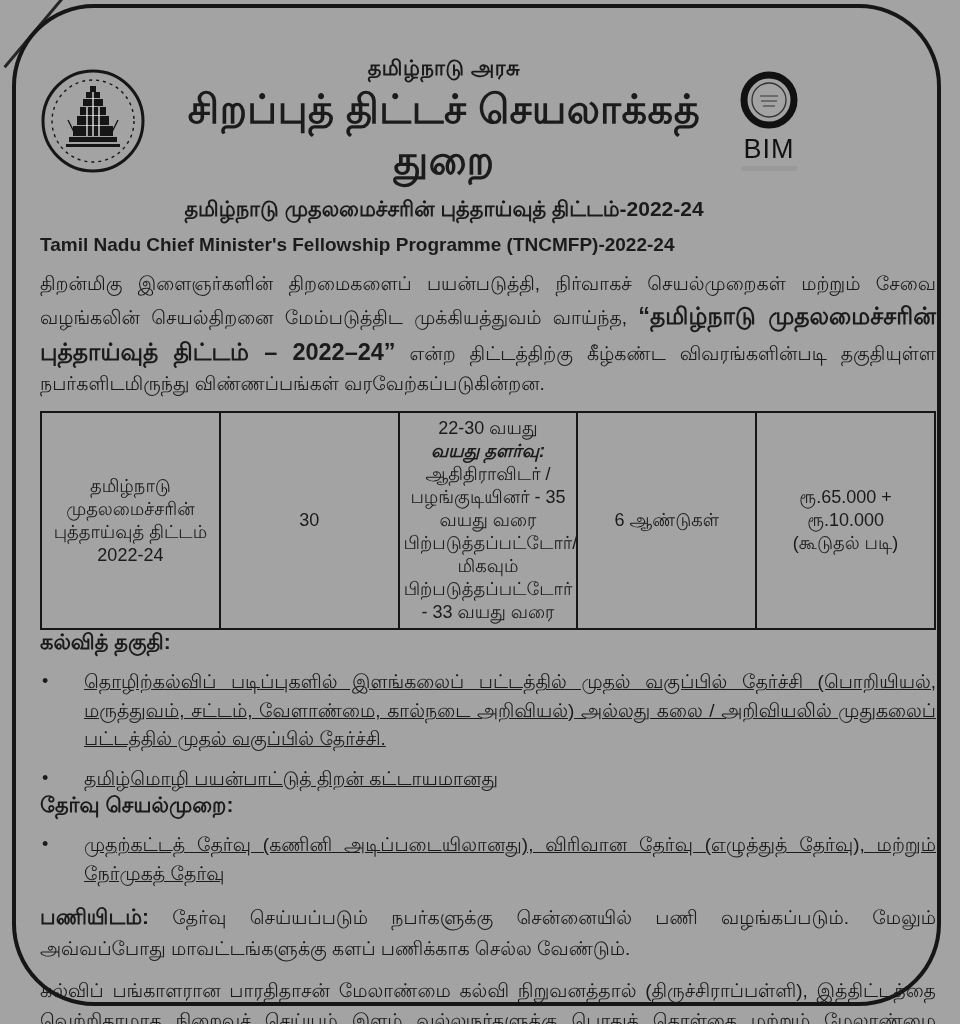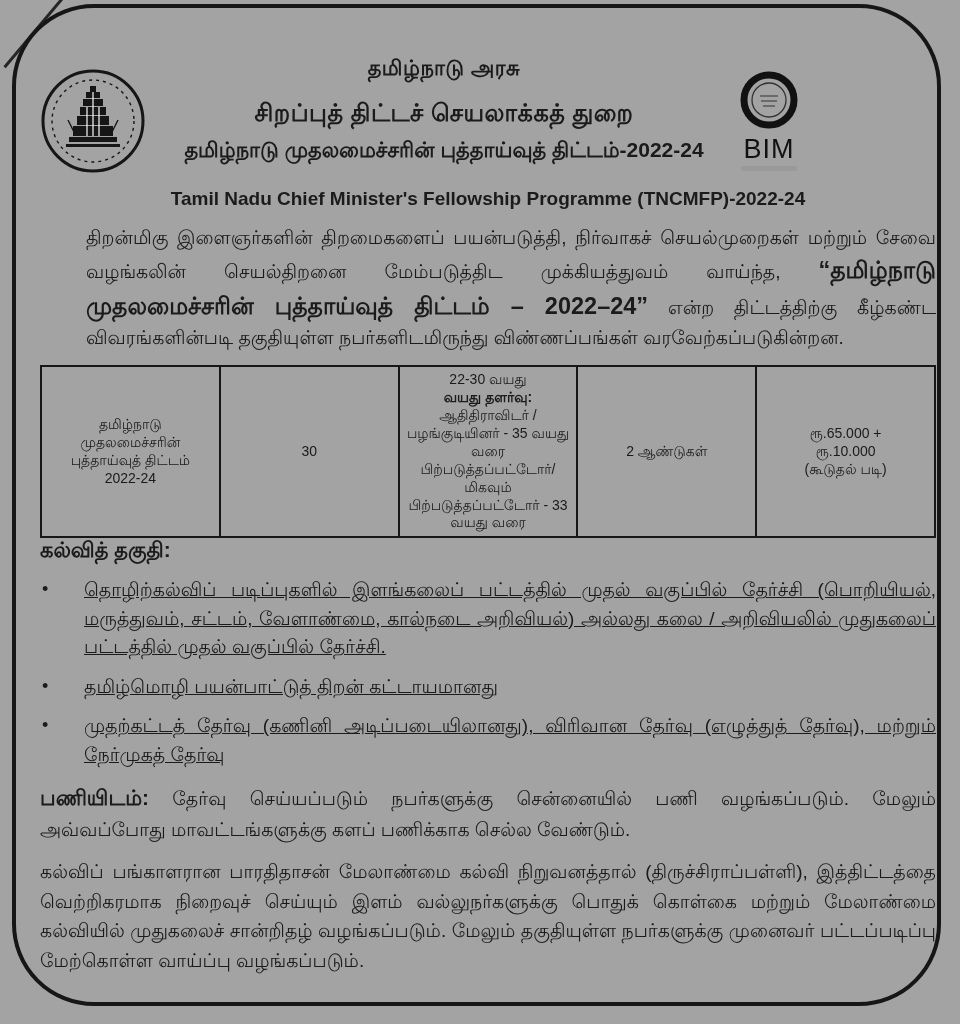--- a/index.html
+++ b/index.html
@@ -19,43 +19,43 @@
     position:absolute;left:-14px;top:26px;width:104px;height:3px;background:#262626;
     transform:rotate(-50deg);
   }
   .content{position:absolute;left:40px;top:54px;width:896px;}
 
   
   .header-row{display:flex;align-items:flex-start;}
   .emblem-wrap{width:112px;flex:0 0 112px;padding-top:14px;}
   .header-center{flex:1;text-align:center;padding-top:2px;}
   .h-govt{font-size:21px;font-weight:bold;letter-spacing:.5px;}
-  .h-dept{font-size:24px;font-weight:bold;margin-top:16px;letter-spacing:.5px;}
+  .h-dept{font-size:40px;font-weight:bold;margin-top:4px;letter-spacing:.5px;}
   .h-scheme{font-size:21px;font-weight:bold;margin-top:8px;}
   .header-right{width:200px;flex:0 0 200px;display:flex;gap:8px;padding-top:16px;}
   .bim-block{width:66px;text-align:center;}
   .bim-text{font-size:27px;font-weight:normal;letter-spacing:1px;line-height:1;margin-top:2px;color:#111;}
   .bim-sub{height:5px;width:56px;margin:3px auto 0;background:#9a9a9a;border-radius:1px;}
-  .h-english{font-size:19px;font-weight:bold;text-align:center;margin-top:10px;}
+  .h-english{font-size:19px;font-weight:bold;margin-top:10px;}
 
   
-  .intro{margin-top:14px;font-size:19px;line-height:1.52;text-align:justify;margin-left:46px;}
+  .intro{margin-top:14px;font-size:19px;line-height:1.52;text-align:justify;}
   .intro .big-bold{font-weight:bold;font-size:23.5px;}
 
   
   table.scheme{width:100%;border-collapse:collapse;margin-top:12px;table-layout:fixed;}
   table.scheme td,table.scheme th{
     border:2.5px solid #161616;text-align:center;vertical-align:middle;
     padding:4px 4px;font-size:19px;line-height:1.28;
   }
   table.scheme th{font-weight:bold;height:58px;}
-  table.scheme td{height:104px;font-size:14px;}
+  table.scheme td{height:104px;font-size:18px;}
   .c1{width:20%;}.c2{width:18.5%;}.c3{width:29.5%;}.c4{width:12.5%;}.c5{width:19.5%;}
   .cell-line{display:block;}
-  .bold{font-weight:bold;}
+  .bold{font-weight:bold;font-style:italic;}
 
   
   .sec-head{font-size:21px;font-weight:bold;}
   .bullet{display:flex;margin-top:11px;}
   .bullet .dot{flex:0 0 42px;font-size:18px;line-height:1.5;padding-left:2px;}
   .bullet .btxt{flex:1;font-size:19px;line-height:1.5;text-align:justify;text-decoration:underline;}
   .para{margin-top:13px;font-size:19px;line-height:1.55;text-align:justify;}
   .inline-head{font-weight:bold;font-size:21px;}
 </style>
 </head>
@@ -134,40 +134,41 @@
           <span class="cell-line">2022-24</span>
         </td>
         <td>30</td>
         <td>
           <span class="cell-line">22-30 வயது</span>
           <span class="cell-line"><span class="bold">வயது தளர்வு:</span><span> ஆதிதிராவிடர் /</span></span>
           <span class="cell-line">பழங்குடியினர் - 35 வயது வரை</span>
           <span class="cell-line">பிற்படுத்தப்பட்டோர்/ மிகவும்</span>
           <span class="cell-line">பிற்படுத்தப்பட்டோர் - 33 வயது வரை</span>
         </td>
-        <td>2 ஆண்டுகள்</td>
+        <td>6 ஆண்டுகள்</td>
         <td>
           <span class="cell-line">ரூ.65.000 +</span>
           <span class="cell-line">ரூ.10.000</span>
           <span class="cell-line">(கூடுதல் படி)</span>
         </td>
       </tr>
     </tbody>
       </table>
 
     <div class="sec-head">கல்வித் தகுதி:</div>
     <div class="bullet">
       <span class="dot">•</span>
       <span class="btxt">தொழிற்கல்விப் படிப்புகளில் இளங்கலைப் பட்டத்தில் முதல் வகுப்பில் தேர்ச்சி (பொறியியல், மருத்துவம், சட்டம், வேளாண்மை, கால்நடை அறிவியல்) அல்லது கலை / அறிவியலில் முதுகலைப் பட்டத்தில் முதல் வகுப்பில் தேர்ச்சி.</span>
     </div>
     <div class="bullet">
       <span class="dot">•</span>
       <span class="btxt">தமிழ்மொழி பயன்பாட்டுத் திறன் கட்டாயமானது</span>
     </div>
 
+    <div class="sec-head">தேர்வு செயல்முறை:</div>
     <div class="bullet">
       <span class="dot">•</span>
       <span class="btxt">முதற்கட்டத் தேர்வு (கணினி அடிப்படையிலானது), விரிவான தேர்வு (எழுத்துத் தேர்வு), மற்றும் நேர்முகத் தேர்வு</span>
     </div>
 
     <div class="para">
       <span class="inline-head">பணியிடம்:</span><span> தேர்வு செய்யப்படும் நபர்களுக்கு சென்னையில் பணி வழங்கப்படும். மேலும் அவ்வப்போது மாவட்டங்களுக்கு களப் பணிக்காக செல்ல வேண்டும்.</span>
     </div>
 
     <div class="para">கல்விப் பங்காளரான பாரதிதாசன் மேலாண்மை கல்வி நிறுவனத்தால் (திருச்சிராப்பள்ளி), இத்திட்டத்தை வெற்றிகரமாக நிறைவுச் செய்யும் இளம் வல்லுநர்களுக்கு பொதுக் கொள்கை மற்றும் மேலாண்மை கல்வியில் முதுகலைச் சான்றிதழ் வழங்கப்படும். மேலும் தகுதியுள்ள நபர்களுக்கு முனைவர் பட்டப்படிப்பு மேற்கொள்ள வாய்ப்பு வழங்கப்படும்.</div>

